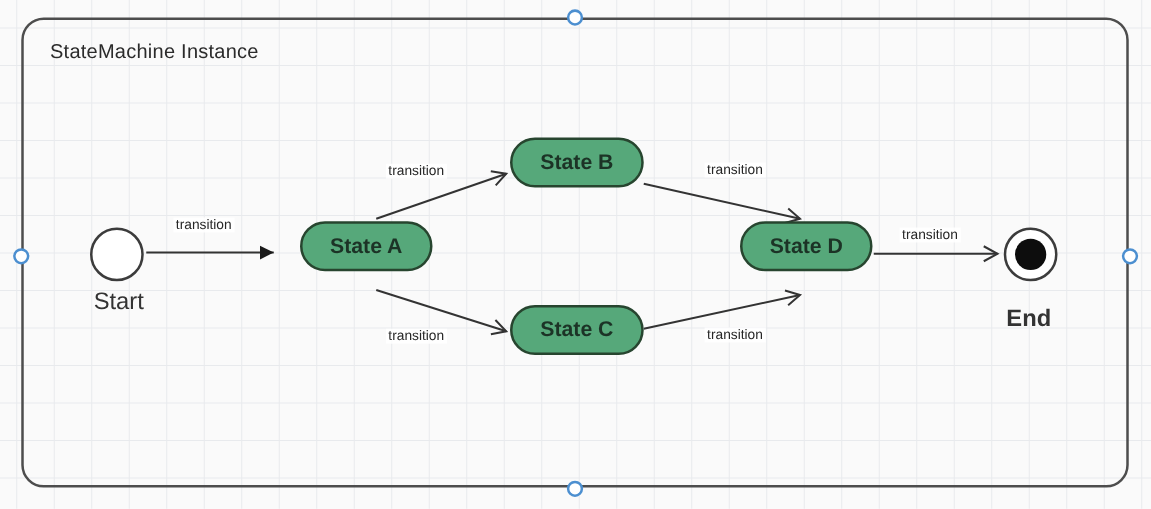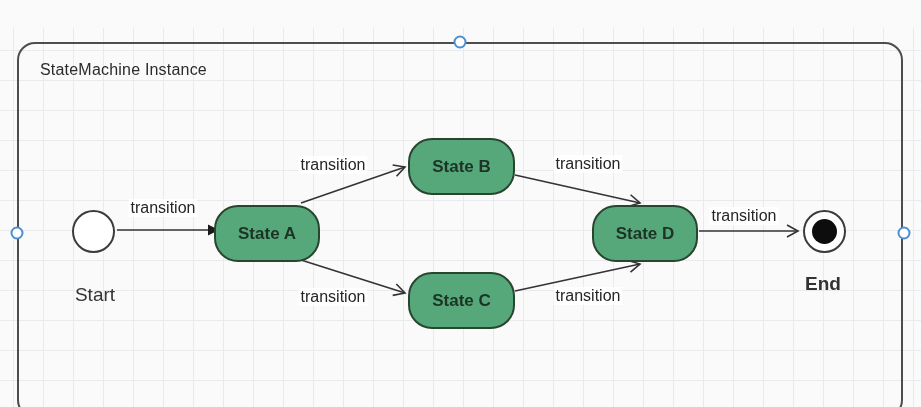--- a/index.html
+++ b/index.html
@@ -8,59 +8,58 @@
     font-family:"Liberation Sans", sans-serif;
     background-color:#fafafa;
   }
   .canvas{
     position:absolute;inset:0;
     background-image:
       linear-gradient(to right, #e8eaed 1px, transparent 1px),
       linear-gradient(to bottom, #e8eaed 1px, transparent 1px);
     background-size:30px 30px;
     background-position:13px 22px;
-    margin-top:28px;
   }
   .container-shape{
     position:absolute;left:17px;top:14px;width:886px;height:376px;
     border:2px solid #4d4d4d;border-radius:18px;
     box-sizing:border-box;background:transparent;
   }
   .container-title{
     position:absolute;left:21px;top:17px;
     font-size:16px;color:#2b2b2b;letter-spacing:.2px;
   }
   .handle{
     position:absolute;width:13px;height:13px;border-radius:50%;
     background:#ffffff;border:2px solid #4c8fd0;box-sizing:border-box;
     transform:translate(-50%,-50%);z-index:6;
   }
   .state{
-    position:absolute;width:107px;height:57px;box-sizing:border-box;
+    position:absolute;width:107px;height:40px;box-sizing:border-box;
     background:#56a87a;border:2px solid #27452f;border-radius:24px;
     display:flex;align-items:center;justify-content:center;z-index:3;
   }
   .state .state-label{
     font-size:17px;font-weight:600;color:#1c332623;color:#1c3326;
   }
   .terminal{
     position:absolute;width:43px;height:43px;border-radius:50%;
     box-sizing:border-box;background:#ffffff;border:2px solid #3c3c3c;
     display:flex;align-items:center;justify-content:center;z-index:3;
   }
   .terminal-dot{
     width:25px;height:25px;border-radius:50%;background:#0d0d0d;
   }
   .node-caption{
     position:absolute;transform:translate(-50%,-50%);
     font-size:19px;color:#333;white-space:nowrap;z-index:4;
   }
   .edge-label{
     position:absolute;transform:translate(-50%,-50%);
-    font-size:16px;color:#262626;white-space:nowrap;
+    font-size:11px;color:#262626;white-space:nowrap;
     background:rgba(255,255,255,.85);padding:0 2px;z-index:4;
   }
   svg.edges{position:absolute;inset:0;z-index:2;}
   svg.edges path.edge{stroke:#333;stroke-width:1.6;fill:none;}
 </style>
 </head>
 <body>
 
 <div class="canvas">
 
@@ -91,23 +90,23 @@
   </svg>
 
   <div class="edge-label" style="left:163px;top:180px;">transition</div>
   <div class="edge-label" style="left:333px;top:137px;">transition</div>
   <div class="edge-label" style="left:333px;top:269px;">transition</div>
   <div class="edge-label" style="left:588px;top:136px;">transition</div>
   <div class="edge-label" style="left:588px;top:268px;">transition</div>
   <div class="edge-label" style="left:744px;top:188px;">transition</div>
 
   <div class="terminal" style="left:72px;top:182px;"></div>
-  <div class="node-caption" style="left:95px;top:267px;">Start</div>
+  <div class="node-caption" style="left:95px;top:242px;">Start</div>
 
-  <div class="state" style="left:214px;top:177px;width:106px;">
+  <div class="state" style="left:240px;top:177px;width:106px;">
     <span class="state-label">State A</span>
   </div>
   <div class="state" style="left:408px;top:110px;">
     <span class="state-label">State B</span>
   </div>
   <div class="state" style="left:592px;top:177px;width:106px;">
     <span class="state-label">State D</span>
   </div>
   <div class="state" style="left:408px;top:244px;">
     <span class="state-label">State C</span>

